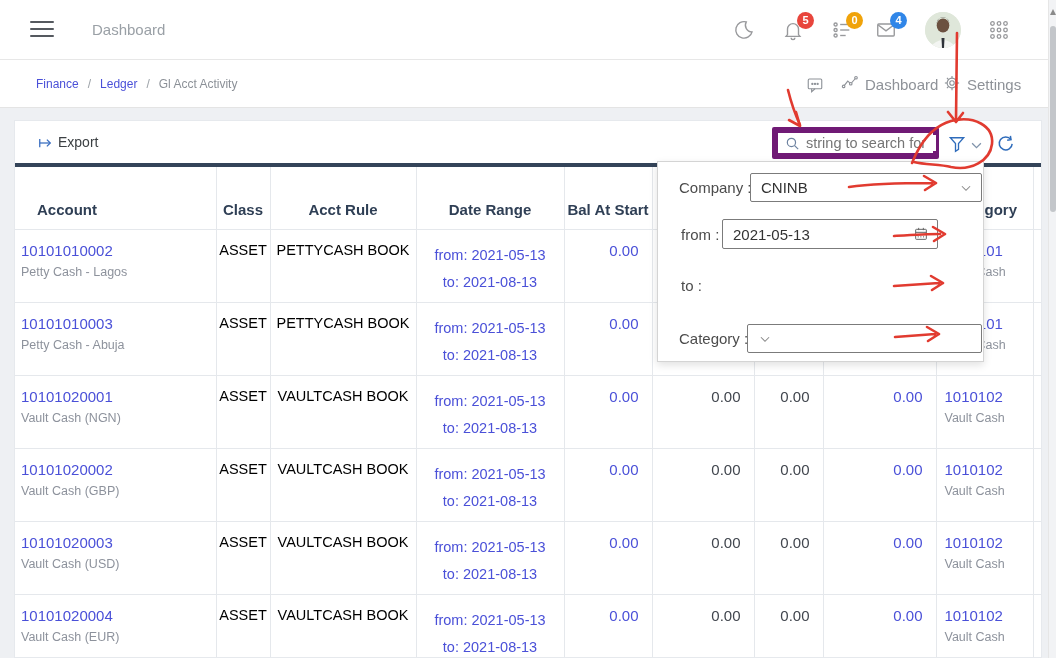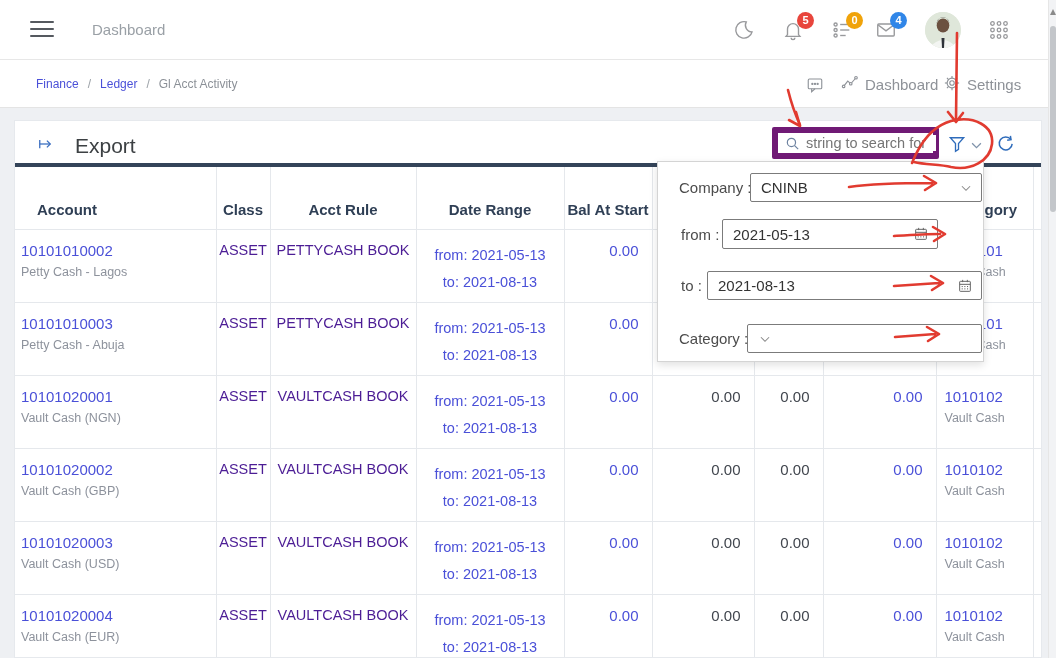--- a/index.html
+++ b/index.html
@@ -23,39 +23,39 @@
   .crumbbar { position:absolute; left:0; top:60px; width:1048px; height:48px; background:#fff; border-bottom:1px solid #e4e4e4; }
   .crumbs { position:absolute; left:36px; top:0; height:48px; display:flex; align-items:center; gap:9px; font-size:12px; }
   .crumb-link { color:#4a50d8; text-decoration:none; cursor:pointer; }
   .crumb-sep { color:#9aa0a6; }
   .crumb-current { color:#8b9097; }
   .crumb-action { position:absolute; top:0; height:48px; display:flex; align-items:center; gap:6px; color:#8e9298; font-size:15px; cursor:pointer; }
   .crumb-icon { color:#8e9298; }
 
   
   .card { position:absolute; left:14px; top:120px; width:1028px; height:538px; background:#fff; border:1px solid #e6e9ed; overflow:hidden; }
-  .export-btn { position:absolute; left:21px; top:13px; display:flex; align-items:center; gap:21px; font-size:21px; color:#3c4043; cursor:pointer; }
+  .export-btn { position:absolute; left:21px; top:13px; display:flex; align-items:flex-start; gap:4px; font-size:14px; color:#3c4043; cursor:pointer; }
   .export-ic { color:#3a6ec0; }
   .searchbox { position:absolute; left:757px; top:6px; width:167px; height:32px; border:6px solid #701a75; border-radius:2px; background:#fff; display:flex; align-items:center; padding:0 6px; gap:5px; }
   .searchbox input { border:none; outline:none; width:130px; font-size:14.5px; font-family:"Liberation Sans",sans-serif; color:#333; }
   .searchbox input::placeholder { color:#757575; }
   .tool-ic { position:absolute; cursor:pointer; }
   .darkbar { position:absolute; left:0; top:42px; width:1026px; height:4px; background:#344459; }
 
   
   .tablewrap { position:absolute; left:0; top:46px; width:1026px; }
   table.grid { border-collapse:collapse; table-layout:fixed; width:1018px; }
   table.grid th { height:62px; vertical-align:bottom; padding-bottom:11px; font-size:15px; font-weight:bold; color:#2f3f55; border-bottom:1px solid #e5e8ec; border-right:1px solid #e5e8ec; text-align:center; }
   table.grid th.h-account { text-align:left; padding-left:22px; }
   table.grid th.h-fill, td.c-fill { border-right:none; }
   table.grid td { height:73px; vertical-align:top; border-bottom:1px solid #e5e8ec; border-right:1px solid #e5e8ec; padding-top:12px; }
   td.c-acct { padding-left:6px; }
   .acct-link { color:#4a50d8; font-size:15px; text-decoration:none; cursor:pointer; display:inline-block; }
   .sub { color:#8d929c; font-size:12.5px; margin-top:5px; }
-  td.c-class, td.c-rule { text-align:center; color:#4c1d95; font-size:14.5px; }
+  td.c-class, td.c-rule { text-align:center; color:#000000; font-size:14.5px; }
   td.c-date { text-align:center; color:#4a50d8; font-size:14.5px; line-height:27px; padding-top:10px; }
   td.c-num { text-align:right; padding-right:13px; font-size:15px; color:#41464e; }
   td.c-num.blue { color:#4a50d8; }
   td.c-cat { padding-left:8px; }
 
   
   .fpanel { position:absolute; left:657px; top:161px; width:327px; height:201px; background:#fff; border:1px solid #d4d4d4; box-shadow:0 3px 8px rgba(0,0,0,0.12); z-index:20; }
   .flabel { position:absolute; font-size:15px; color:#4c4c4c; }
   .fbox { position:absolute; border:1px solid #7b7b7b; border-radius:2px; background:#fff; display:flex; align-items:center; padding:0 8px 0 10px; cursor:pointer; }
   .fbox .val { flex:1; font-size:15px; color:#333; }
@@ -416,39 +416,20 @@
               <rect x="15" y="12" width="1.6" height="1.6"></rect>
               <rect x="7" y="15.5" width="1.6" height="1.6"></rect>
               <rect x="11" y="15.5" width="1.6" height="1.6"></rect>
               <rect x="15" y="15.5" width="1.6" height="1.6"></rect>
             </g>
           </svg>
       </span>
     </div>
 
     <span class="flabel" style="left:23px;top:115px;">to :</span>
-    <div class="fbox" style="left:49px;top:109px;width:275px;height:29px;">
-      <span class="val">2021-08-13</span>
-      <span class="right-ic">
-        <svg width="16" height="16" viewBox="0 0 24 24" fill="none" stroke="#666" stroke-width="1.5">
-            <rect x="4" y="5" width="16" height="15" rx="1"></rect>
-            <line x1="4" y1="9.5" x2="20" y2="9.5"></line>
-            <line x1="8.5" y1="2.8" x2="8.5" y2="6.2"></line>
-            <line x1="15.5" y1="2.8" x2="15.5" y2="6.2"></line>
-            <g fill="#666" stroke="none">
-              <rect x="7" y="12" width="1.6" height="1.6"></rect>
-              <rect x="11" y="12" width="1.6" height="1.6"></rect>
-              <rect x="15" y="12" width="1.6" height="1.6"></rect>
-              <rect x="7" y="15.5" width="1.6" height="1.6"></rect>
-              <rect x="11" y="15.5" width="1.6" height="1.6"></rect>
-              <rect x="15" y="15.5" width="1.6" height="1.6"></rect>
-            </g>
-          </svg>
-      </span>
-    </div>
 
     <span class="flabel" style="left:21px;top:168px;">Category :</span>
     <div class="fbox" style="left:89px;top:162px;width:235px;height:29px;">
       <span class="right-ic">
         <svg width="14" height="14" viewBox="0 0 24 24" fill="none" stroke="#888" stroke-width="1.8">
             <polyline points="5,9 12,16 19,9"></polyline>
           </svg>
       </span>
     </div>
   </div>

